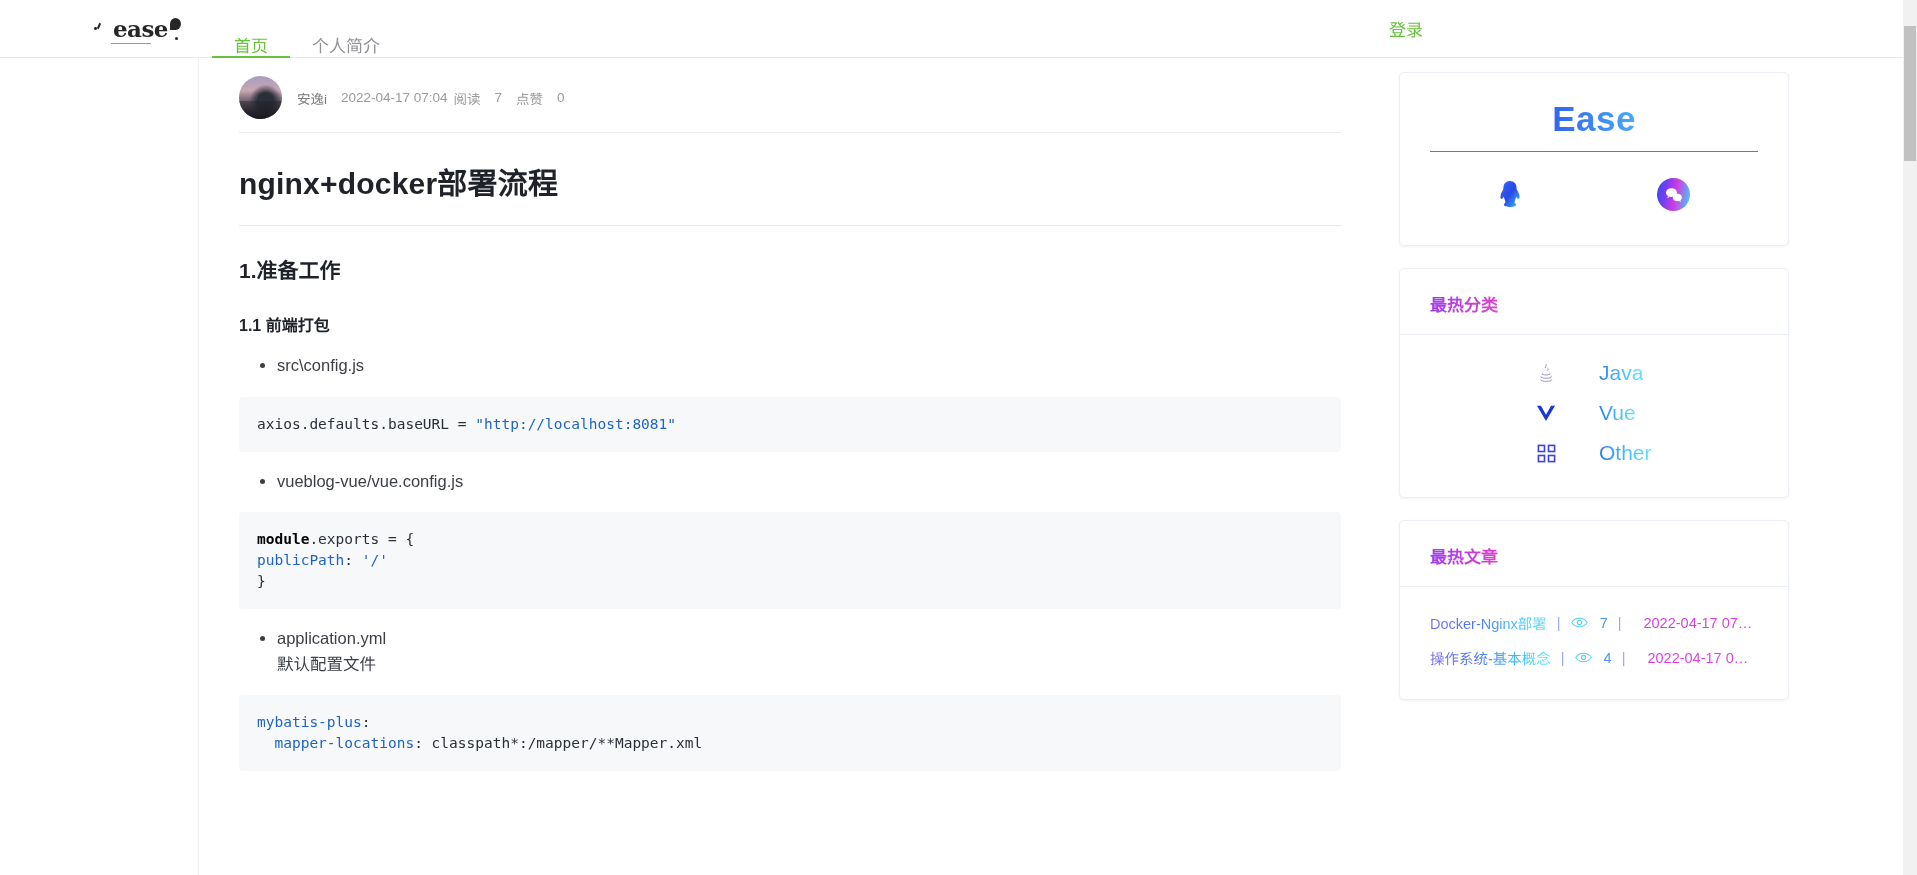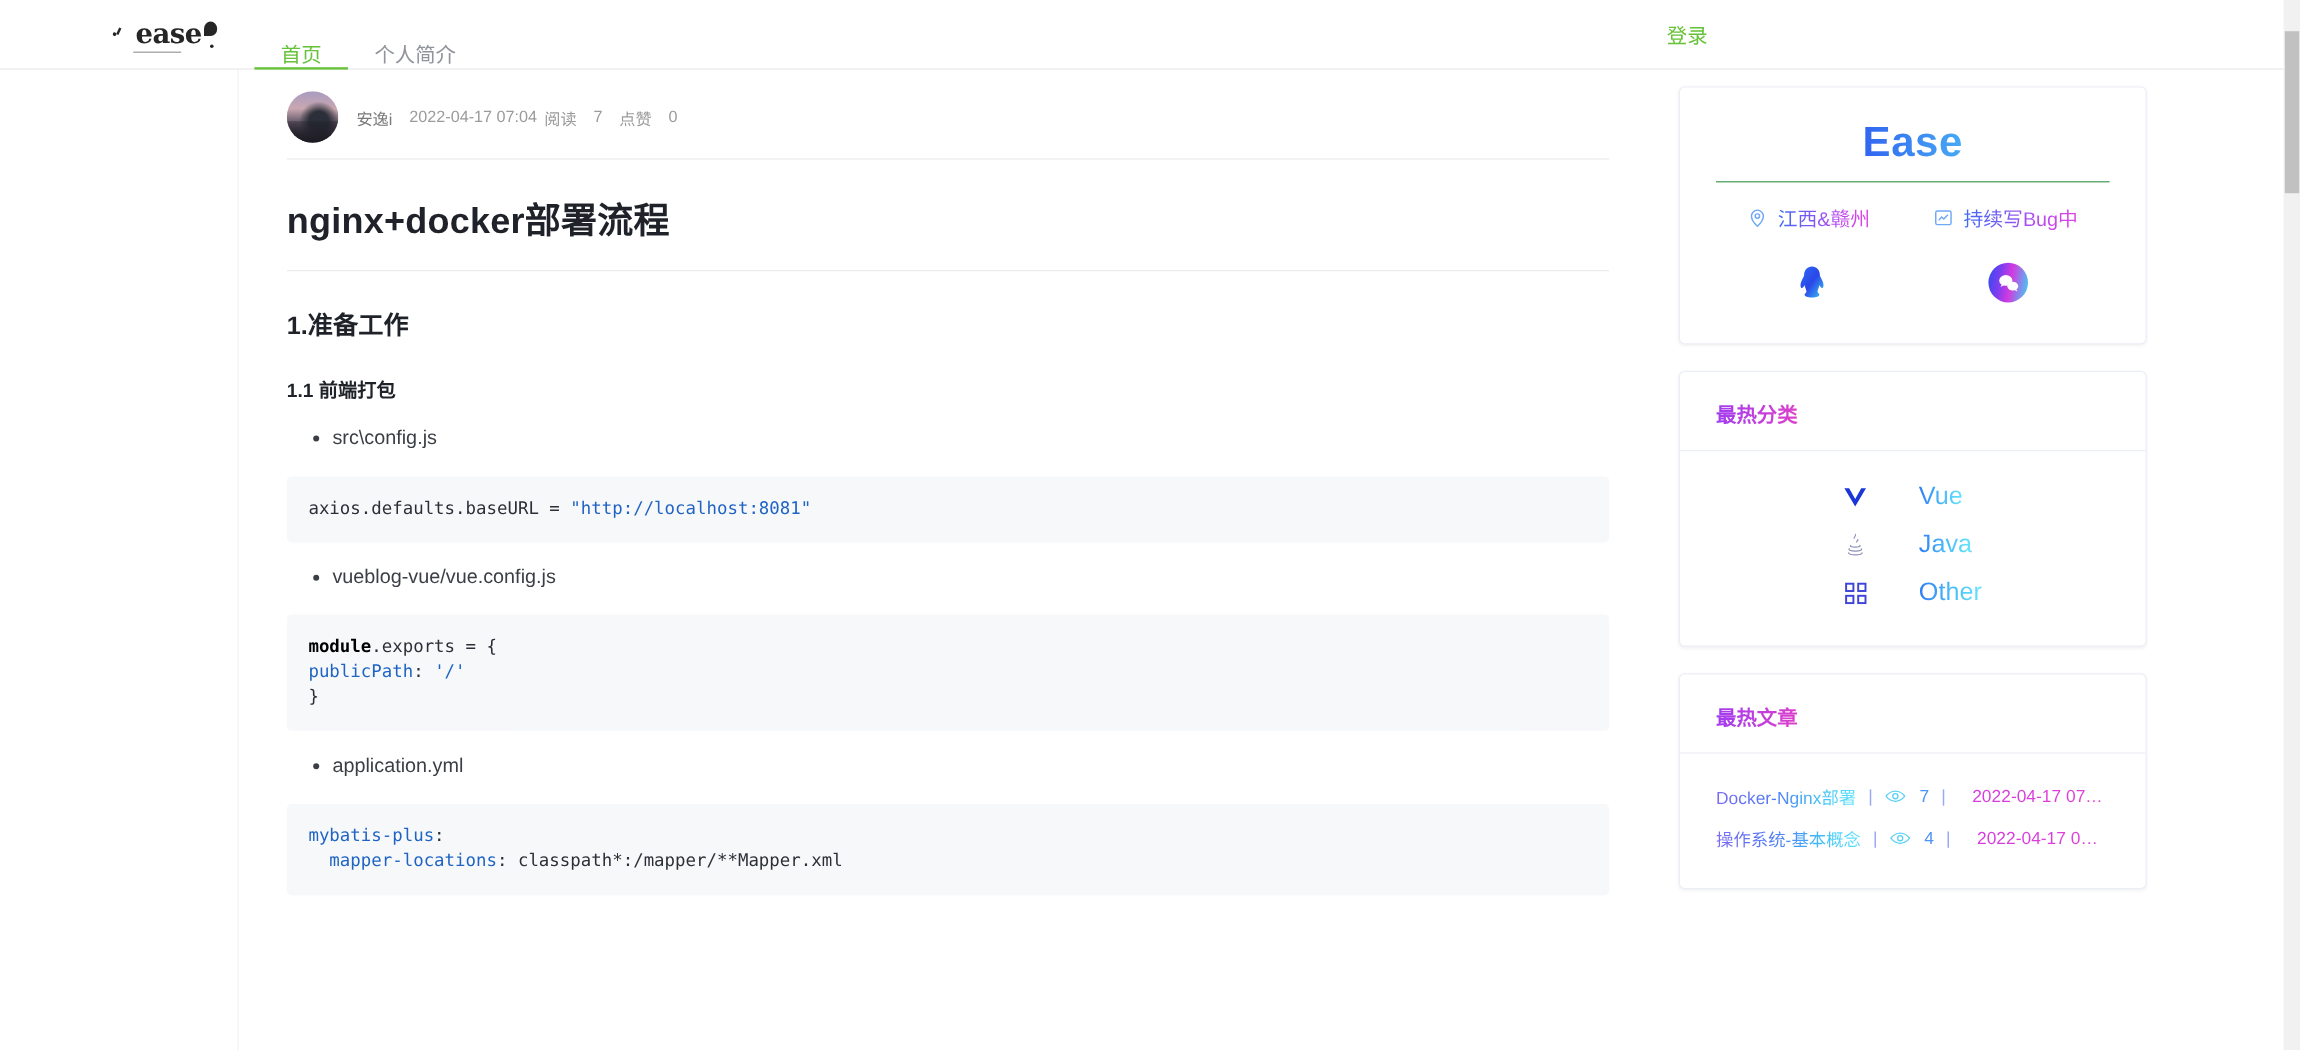--- a/index.html
+++ b/index.html
@@ -471,55 +471,36 @@
       </ul>
 
       <div class="codeblock"><span class="tok-red">module</span><span class="tok-plain">.exports = {</span>
 <span class="tok-key">publicPath</span><span class="tok-plain">: </span><span class="tok-str">'/'</span>
 <span class="tok-plain">}</span></div>
 
 
       <ul class="bullets">
         <li>
           <span>application.yml</span>
+          <span class="sub">默认配置文件</span>
         </li>
       </ul>
 
       <div class="codeblock"><span class="tok-key">mybatis-plus</span><span class="tok-plain">:</span>
 <span class="tok-key">  mapper-locations</span><span class="tok-plain">: classpath*:/mapper/**Mapper.xml</span></div>
 
     </div>
 
     <div class="side-gutter"></div>
 
     <div class="side-col">
 
       <div class="card profile-card">
         <div class="profile-name">Ease</div>
         <div class="profile-divider"></div>
-        <div class="profile-info">
-          <div class="info-item">
-            <span class="info-icon">
-              <svg width="17" height="17" viewBox="0 0 24 24" fill="none" stroke="#6fa8f7" stroke-width="1.7">
-                <path d="M12 22s7-6.2 7-12a7 7 0 1 0-14 0c0 5.8 7 12 7 12z"></path>
-                <circle cx="12" cy="10" r="2.6"></circle>
-              </svg>
-            </span>
-            <span class="info-text">江西&amp;赣州</span>
-          </div>
-          <div class="info-item">
-            <span class="info-icon">
-              <svg width="17" height="17" viewBox="0 0 24 24" fill="none" stroke="#6fa8f7" stroke-width="1.7">
-                <rect x="3" y="4" width="18" height="16" rx="2"></rect>
-                <path d="M6.5 15l3.4-4 2.6 2.4 4.8-5"></path>
-              </svg>
-            </span>
-            <span class="info-text">持续写Bug中</span>
-          </div>
-        </div>
         <div class="profile-socials">
           <div class="social-qq">
             <svg width="24" height="30" viewBox="0 0 24 30">
               <defs>
                 <linearGradient id="qqg" x1="0" y1="0" x2="1" y2="1">
                   <stop offset="0" stop-color="#2f6df5"></stop>
                   <stop offset="50%" stop-color="#2a46e8"></stop>
                   <stop offset="100%" stop-color="#3ac6f5"></stop>
                 </linearGradient>
               </defs>
@@ -538,38 +519,38 @@
       </div>
 
       <div class="card">
         <div class="card-header">
           <div class="card-title">最热分类</div>
         </div>
         <div class="card-body">
 
           <div class="cat-row">
             <span class="cat-icon">
-              <svg width="22" height="18" viewBox="0 0 24 20">
-                <path d="M2 2h4.4L12 12 17.6 2H22L12 19z" fill="#1a36d8"></path>
-              </svg>
-            </span>
-            <span class="cat-label">Vue</span>
-          </div>
-
-          <div class="cat-row">
-            <span class="cat-icon">
               <svg width="18" height="20" viewBox="0 0 24 26" fill="none" stroke="#8f8fb8" stroke-width="1.2">
                 <path d="M12 1c2 2.4-2.4 3.2-1 5.4"></path>
                 <path d="M14.6 6.8c1.6 1.5-1.8 2.2-1.1 3.6"></path>
                 <path d="M7.5 13.4c-2.6 1 .4 2.2 4.6 2.2s7-1.1 4.6-2.2"></path>
                 <path d="M6 17.2c-3 1.3 1 2.8 6.2 2.8s8.8-1.5 6-2.8"></path>
                 <path d="M5 21.4c-1.4 1.6 3 2.8 7.4 2.8s8.2-1.2 7-2.8"></path>
               </svg>
             </span>
             <span class="cat-label">Java</span>
+          </div>
+
+          <div class="cat-row">
+            <span class="cat-icon">
+              <svg width="22" height="18" viewBox="0 0 24 20">
+                <path d="M2 2h4.4L12 12 17.6 2H22L12 19z" fill="#1a36d8"></path>
+              </svg>
+            </span>
+            <span class="cat-label">Vue</span>
           </div>
 
           <div class="cat-row">
             <span class="cat-icon">
               <svg width="19" height="19" viewBox="0 0 20 20" fill="none" stroke="#3f43d8" stroke-width="1.7">
                 <rect x="1.5" y="1.5" width="6.4" height="6.4"></rect>
                 <rect x="12.1" y="1.5" width="6.4" height="6.4"></rect>
                 <rect x="1.5" y="12.1" width="6.4" height="6.4"></rect>
                 <rect x="12.1" y="12.1" width="6.4" height="6.4"></rect>
               </svg>

